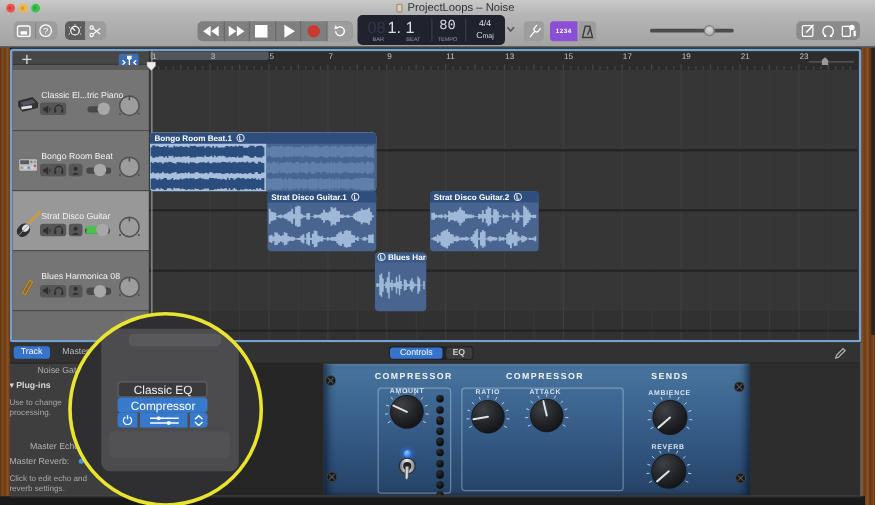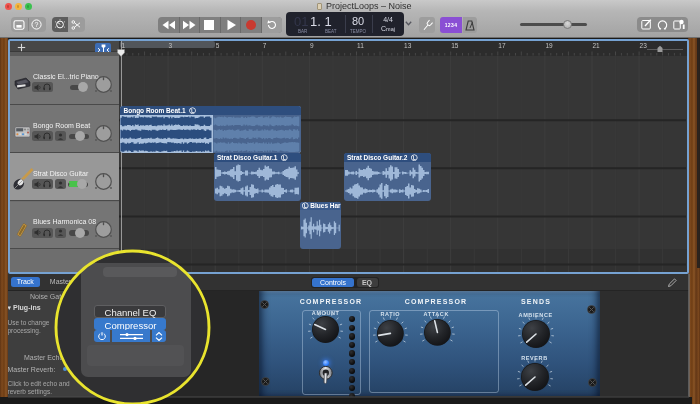--- a/index.html
+++ b/index.html
@@ -68,26 +68,26 @@
 <div class="abs" style="left:204.4px;top:19.7px;width:10px;height:10px;background:#fff;"></div>
 <svg class="abs" style="left:225.5px;top:19px" width="11" height="12" viewBox="0 0 11 12">
     <polygon points="1.5,0.8 1.5,11.2 10,6" fill="#fff"></polygon>
   </svg>
 <div class="abs" style="left:245.6px;top:19.7px;width:10px;height:10px;border-radius:50%;background:#c93a30;"></div>
 <svg class="abs" style="left:265.5px;top:19px" width="12" height="12" viewBox="0 0 12 12">
     <path d="M2.5,6 a3.5,3.5 0 1 0 1,-2.5" fill="none" stroke="#fff" stroke-width="1.1"></path>
     <polygon points="2.2,1.2 4.6,3.6 1.4,4.4" fill="#fff"></polygon>
   </svg>
 <div class="abs" style="left:285.5px;top:12px;width:118.5px;height:24px;background:#20222c;border-radius:4px;"></div>
-<div class="abs" style="left:294px;top:14px;width:46px;height:15px;font-size:13px;color:#33364b;letter-spacing:0px;">01</div>
+<div class="abs" style="left:294px;top:14px;width:46px;height:15px;font-size:13px;color:#33364b;letter-spacing:0px;">08</div>
 <div class="abs" style="left:310px;top:14px;width:40px;height:15px;font-size:13px;color:#d9dbe6;">1. 1</div>
 <div class="abs" style="left:298px;top:28.5px;width:20px;height:6px;font-size:4.5px;color:#8b8fa6;">BAR</div>
 <div class="abs" style="left:325px;top:28.5px;width:20px;height:6px;font-size:4.5px;color:#8b8fa6;">BEAT</div>
 <div class="abs" style="left:344.7px;top:15px;width:1px;height:18px;background:#3a3d4c;"></div>
-<div class="abs" style="left:347px;top:15px;width:22px;height:12px;font-size:11px;color:#d9dbe6;text-align:center;">80</div>
+<div class="abs" style="left:347px;top:15px;width:22px;height:12px;font-size:11px;color:#d9dbe6;text-align:center;font-family:Liberation Mono, monospace;">80</div>
 <div class="abs" style="left:347px;top:28.5px;width:22px;height:6px;font-size:4.5px;color:#8b8fa6;text-align:center;">TEMPO</div>
 <div class="abs" style="left:371.7px;top:15px;width:1px;height:18px;background:#3a3d4c;"></div>
 <div class="abs" style="left:374px;top:15.5px;width:28px;height:8px;font-size:7px;color:#d9dbe6;text-align:center;">4/4</div>
 <div class="abs" style="left:374px;top:25px;width:28px;height:8px;font-size:7px;color:#d9dbe6;text-align:center;">C<span style="font-size:5.5px">maj</span></div>
 <svg class="abs" style="left:405px;top:21px" width="7" height="5" viewBox="0 0 7 5">
     <polyline points="0.8,0.8 3.5,3.8 6.2,0.8" fill="none" stroke="#55565e" stroke-width="1.3"></polyline>
   </svg>
 <div class="abs" style="left:419px;top:17px;width:16px;height:15.5px;background:#9d9d9d;border-radius:3px;"></div>
 <svg class="abs" style="left:421.5px;top:18.5px" width="11" height="13" viewBox="0 0 11 13">
     <g stroke="#fff" stroke-width="1" fill="none" transform="rotate(40 5.5 6.5)">
@@ -614,21 +614,21 @@
 <div class="abs" style="left:592.5px;top:16.5px;width:88.5px;height:105.5px;background:#2d2d2d;"></div>
 </div>
 <div class="abs" style="left:688px;top:274px;width:1.5px;height:123px;background:#6f6f6f;opacity:.7;"></div>
 <div class="abs" style="left:0;top:396.5px;width:692px;height:7.5px;background:#1a1a1a;"></div>
 <div class="abs" style="left:7.5px;top:396px;width:681px;height:1.5px;background:#4a4a4a;opacity:.5;"></div>
 <div class="abs" style="left:57.30000000000001px;top:252.3px;width:151.0px;height:151.0px;border-radius:50%;overflow:hidden;background:#2f2f31;">
 <div class="abs" style="left:24.19999999999999px;top:11.199999999999989px;width:110px;height:114px;background:#4c4c4e;border-radius:7px;"></div>
 <div class="abs" style="left:30.19999999999999px;top:92.69999999999999px;width:97px;height:21px;background:#525254;border-radius:4px;"></div>
 <div class="abs" style="left:45.69999999999999px;top:15.199999999999989px;width:74px;height:9.5px;background:#59595b;border-radius:4px;"></div>
 <div class="abs" style="left:37.19999999999999px;top:53.19999999999999px;width:72px;height:12.5px;background:#3a3a3c;border:1px solid #5f5f61;border-radius:3px;"></div>
-<div class="abs" style="left:37.19999999999999px;top:55.19999999999999px;width:72px;height:10px;font-size:9.5px;color:#f0f0f0;text-align:center;">Channel EQ</div>
+<div class="abs" style="left:37.19999999999999px;top:55.19999999999999px;width:72px;height:10px;font-size:9.5px;color:#f0f0f0;text-align:center;">Classic EQ</div>
 <div class="abs" style="left:37.19999999999999px;top:66.19999999999999px;width:72px;height:11.5px;background:#3779cc;border-radius:3px;"></div>
 <div class="abs" style="left:37.19999999999999px;top:67.69999999999999px;width:72px;height:10px;font-size:9.5px;color:#fff;text-align:center;">Compressor</div>
 <div class="abs" style="left:37.19999999999999px;top:78.19999999999999px;width:16px;height:11.5px;background:#3779cc;border-radius:3px 0 0 3px;"></div>
 <div class="abs" style="left:54.69999999999999px;top:78.19999999999999px;width:38.5px;height:11.5px;background:#3779cc;"></div>
 <div class="abs" style="left:94.69999999999999px;top:78.19999999999999px;width:14.5px;height:11.5px;background:#3779cc;border-radius:0 3px 3px 0;"></div>
 <svg class="abs" style="left:41.19999999999999px;top:80.19999999999999px" width="8" height="8" viewBox="0 0 8 8">
       <path d="M2.2,1.6 A3.3,3.3 0 1 0 5.8,1.6" fill="none" stroke="#fff" stroke-width="1"></path>
       <line x1="4" y1="0.2" x2="4" y2="3.4" stroke="#fff" stroke-width="1.1"></line>
     </svg>
 <svg class="abs" style="left:61.69999999999999px;top:80.69999999999999px" width="25" height="7" viewBox="0 0 25 7">

